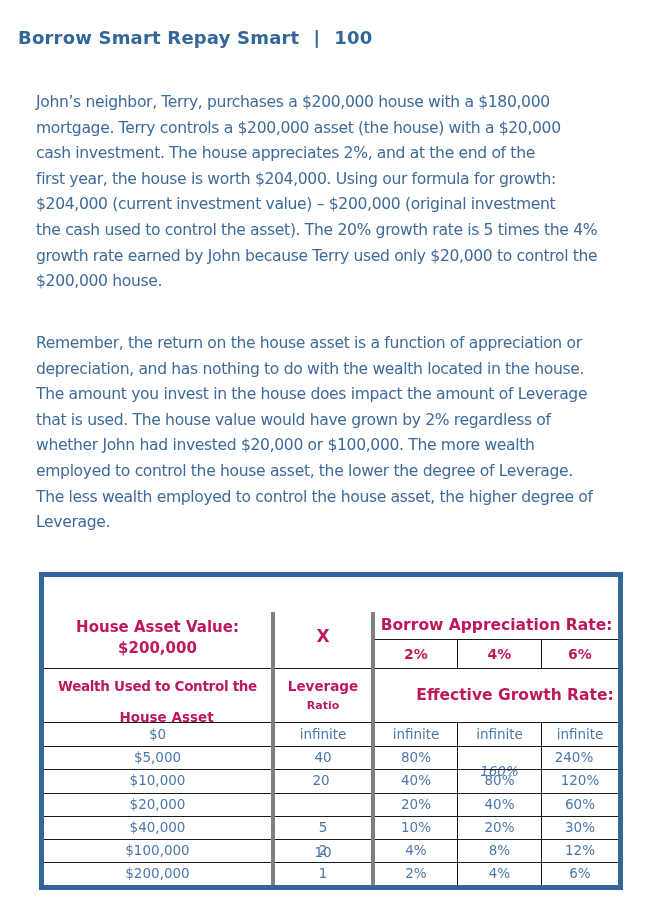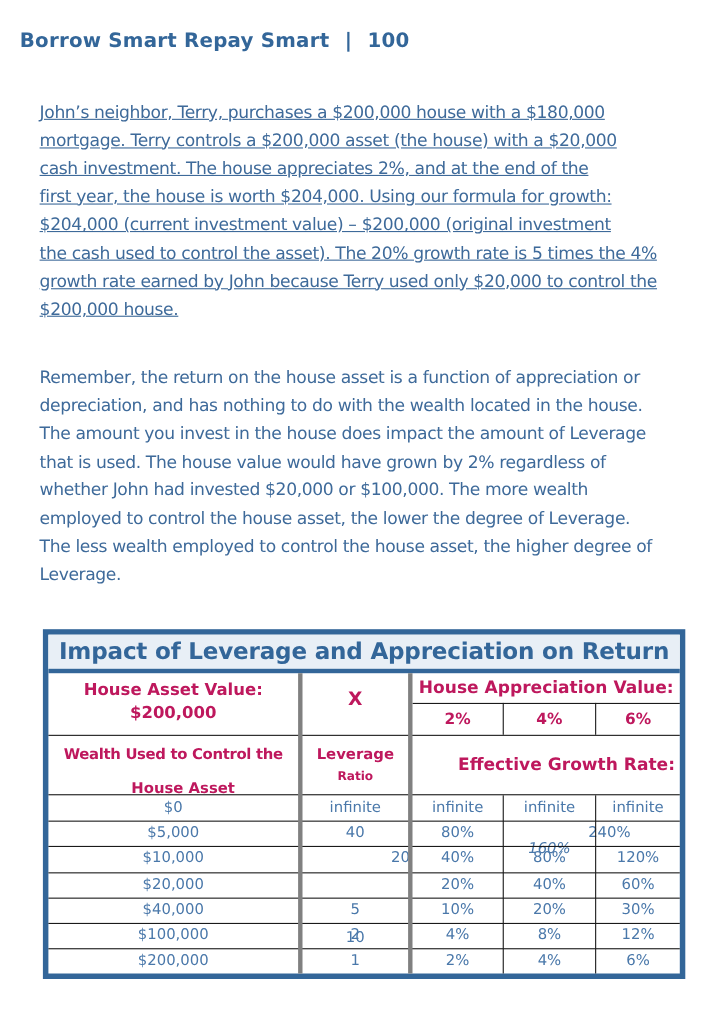--- a/index.html
+++ b/index.html
@@ -1,21 +1,21 @@
 <!DOCTYPE html>
 <html><head>
   <meta charset="utf-8">
   <style>
     html, body { margin: 0; padding: 0; background: #ffffff; }
     body { width: 661px; height: 917px; position: relative; overflow: hidden; font-family: "DejaVu Sans", sans-serif; }
     .header { position: absolute; left: 18px; top: 27px; font-family: "DejaVu Sans", sans-serif; font-weight: bold; font-size: 18px; color: #336699; letter-spacing: 0.2px; white-space: nowrap; }
     .header .sep { display: inline-block; margin: 0 14px 0 14px; font-weight: bold; }
     .para { position: absolute; left: 36px; width: 615px; font-family: "DejaVu Sans", sans-serif; font-size: 15.6px; line-height: 25.6px; color: #3e6a9a; letter-spacing: -0.35px; word-spacing: 0px; }
     .para .line { display: block; white-space: nowrap; }
-    #p1 { top: 90px; text-decoration: underline; }
+    #p1 { top: 90px; }
     #p2 { top: 331px; }
 
     .tbl { position: absolute; left: 39px; top: 572px; width: 584px; height: 318px; box-sizing: border-box; border: 5px solid #336699; background: #fff; }
     .tbl-title { position: absolute; left: 0; top: 0; width: 574px; height: 31px; background: #e8eff6; border-bottom: 4px solid #336699; text-align: center; font-weight: bold; font-size: 21px; line-height: 31px; color: #336699; letter-spacing: -0.2px; white-space: nowrap; }
     .cell { position: absolute; text-align: center; color: #be185d; box-sizing: border-box; white-space: nowrap; }
     .hd { font-weight: bold; }
     .vline-g { position: absolute; width: 4px; background: #808080; }
     .vline-k { position: absolute; width: 1px; background: #1a1a1a; }
     .hline { position: absolute; height: 1px; background: #1a1a1a; }
     .body-cell { font-size: 13.5px; line-height: 24px; height: 24px; color: #4a78aa; }
@@ -43,26 +43,25 @@
   <span class="line">depreciation, and has nothing to do with the wealth located in the house.</span>
   <span class="line">The amount you invest in the house does impact the amount of Leverage</span>
   <span class="line">that is used.  The house value would have grown by 2% regardless of</span>
   <span class="line">whether John had invested $20,000 or $100,000.  The more wealth</span>
   <span class="line">employed to control the house asset, the lower the degree of Leverage.</span>
   <span class="line">The less wealth employed to control the house asset, the higher degree of</span>
   <span class="line">Leverage.</span>
 </div>
 
 <div class="tbl">
-  <div class="tbl-title">Impact of Leverage and Appreciation on Return</div>
 
   <div class="cell hd" style="left:0;top:40px;width:227px;font-size:15px;line-height:20px;">House Asset Value:</div>
   <div class="cell hd" style="left:0;top:61px;width:227px;font-size:15px;line-height:20px;">$200,000</div>
   <div class="cell hd" style="left:231px;top:47px;width:96px;font-size:17px;line-height:24px;">X</div>
-  <div class="cell hd" style="left:331px;top:36px;width:243px;font-size:15.5px;line-height:24px;">House Appreciation Value:</div>
+  <div class="cell hd" style="left:331px;top:36px;width:243px;font-size:15.5px;line-height:24px;">Borrow Appreciation Rate:</div>
   <div class="hline" style="left:331px;top:62px;width:243px;"></div>
   <div class="cell hd" style="left:331px;top:63px;width:82px;font-size:14px;line-height:28px;">2%</div>
   <div class="cell hd" style="left:414px;top:63px;width:83px;font-size:14px;line-height:28px;">4%</div>
   <div class="cell hd" style="left:498px;top:63px;width:76px;font-size:14px;line-height:28px;">6%</div>
   <div class="vline-k" style="left:413px;top:62px;height:29px;"></div>
   <div class="vline-k" style="left:497px;top:62px;height:29px;"></div>
 
   <div class="hline" style="left:0;top:91px;width:574px;"></div>
 
   <div class="cell hd" style="left:0;top:100px;width:227px;font-size:13.5px;line-height:19px;letter-spacing:-0.3px;">Wealth Used to Control the</div>
@@ -80,26 +79,26 @@
         <div class="cell body-cell" style="left: 331px; top: 146px; width: 82px; height: 23.2px; line-height: 23.2px;">infinite</div>
         <div class="cell body-cell" style="left: 414px; top: 146px; width: 83px; height: 23.2px; line-height: 23.2px;">infinite</div>
         <div class="cell body-cell" style="left: 498px; top: 146px; width: 76px; height: 23.2px; line-height: 23.2px;">infinite</div>
         <div class="hline" style="left: 0px; top: 169.2px; width: 574px;"></div>
       </div>
       <div>
         <div class="cell body-cell" style="left: 0px; top: 169.2px; width: 227px; height: 23.2px; line-height: 23.2px; text-align: center;">$5,000</div>
         <div class="cell body-cell" style="left: 231px; top: 169.2px; width: 96px; height: 23.2px; line-height: 23.2px;">40</div>
         <div class="cell body-cell" style="left: 331px; top: 169.2px; width: 82px; height: 23.2px; line-height: 23.2px;">80%</div>
         <div class="cell body-cell" style="left: 414px; top: 183px; width: 83px; height: 23.2px; line-height: 23.2px; font-style: italic;">160%</div>
-        <div class="cell body-cell" style="left: 472px; top: 169.2px; width: 76px; height: 23.2px; line-height: 23.2px;">240%</div>
+        <div class="cell body-cell" style="left: 492px; top: 169.2px; width: 76px; height: 23.2px; line-height: 23.2px;">240%</div>
         <div class="hline" style="left: 0px; top: 192.4px; width: 574px;"></div>
       </div>
       <div>
         <div class="cell body-cell" style="left: 0px; top: 192.4px; width: 227px; height: 23.2px; line-height: 23.2px;">$10,000</div>
-        <div class="cell body-cell" style="left: 231px; top: 192.4px; width: 92px; height: 23.2px; line-height: 23.2px; margin-left: 43px;">20</div>
+        <div class="cell body-cell" style="left: 231px; top: 192.4px; width: 92px; height: 23.2px; line-height: 23.2px;">20</div>
         <div class="cell body-cell" style="left: 331px; top: 192.4px; width: 82px; height: 23.2px; line-height: 23.2px;">40%</div>
         <div class="cell body-cell" style="left: 414px; top: 192.4px; width: 83px; height: 23.2px; line-height: 23.2px;">80%</div>
         <div class="cell body-cell" style="left: 498px; top: 192.4px; width: 76px; height: 23.2px; line-height: 23.2px;">120%</div>
         <div class="hline" style="left: 0px; top: 215.6px; width: 574px;"></div>
       </div>
       <div>
         <div class="cell body-cell" style="left: 0px; top: 215.6px; width: 227px; height: 23.2px; line-height: 23.2px;">$20,000</div>
         <div class="cell body-cell" style="left: 231px; top: 215.6px; width: 96px; height: 23.2px; line-height: 23.2px; margin-top: 48px;">10</div>
         <div class="cell body-cell" style="left: 331px; top: 215.6px; width: 82px; height: 23.2px; line-height: 23.2px;">20%</div>
         <div class="cell body-cell" style="left: 414px; top: 215.6px; width: 83px; height: 23.2px; line-height: 23.2px;">40%</div>

